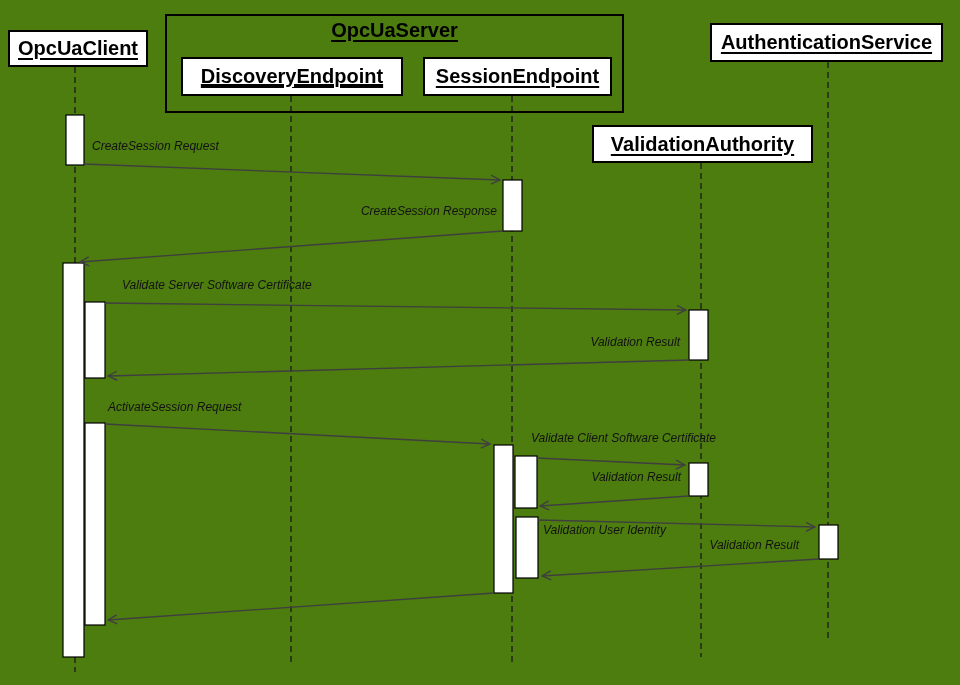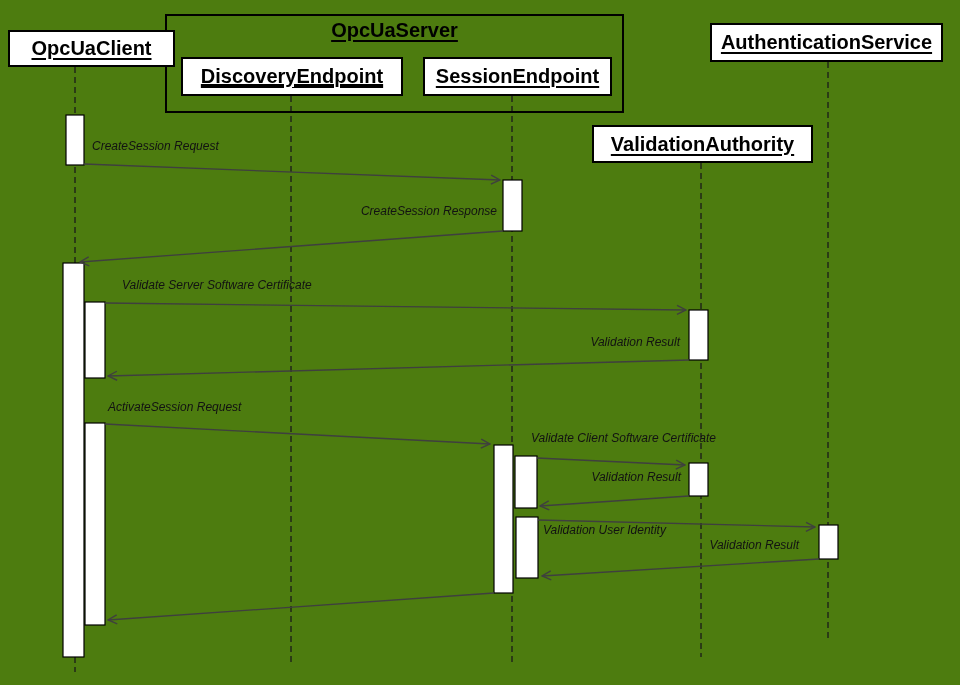--- a/index.html
+++ b/index.html
@@ -75,21 +75,21 @@
       <line x1="538" y1="520" x2="815" y2="527" marker-end="url(#arr)"></line>
       <line x1="819" y1="559" x2="542" y2="576" marker-end="url(#arr)"></line>
       <line x1="494" y1="593" x2="108" y2="620" marker-end="url(#arr)"></line>
     </g>
   </svg>
 
   <div class="container" style="left:165px; top:14px; width:459px; height:99px;">
     <div class="title">OpcUaServer</div>
   </div>
 
-  <div class="actor" style="left:8px; top:30px; width:167px; height:37px;">
+  <div class="actor" style="left:8px; top:30px; width:140px; height:37px;">
     <span class="nm">OpcUaClient</span>
   </div>
 
   <div class="actor" style="left:181px; top:57px; width:222px; height:39px;text-decoration:underline;">
     <span class="nm">DiscoveryEndpoint</span>
   </div>
 
   <div class="actor" style="left:423px; top:57px; width:189px; height:39px;">
     <span class="nm">SessionEndpoint</span>
   </div>

